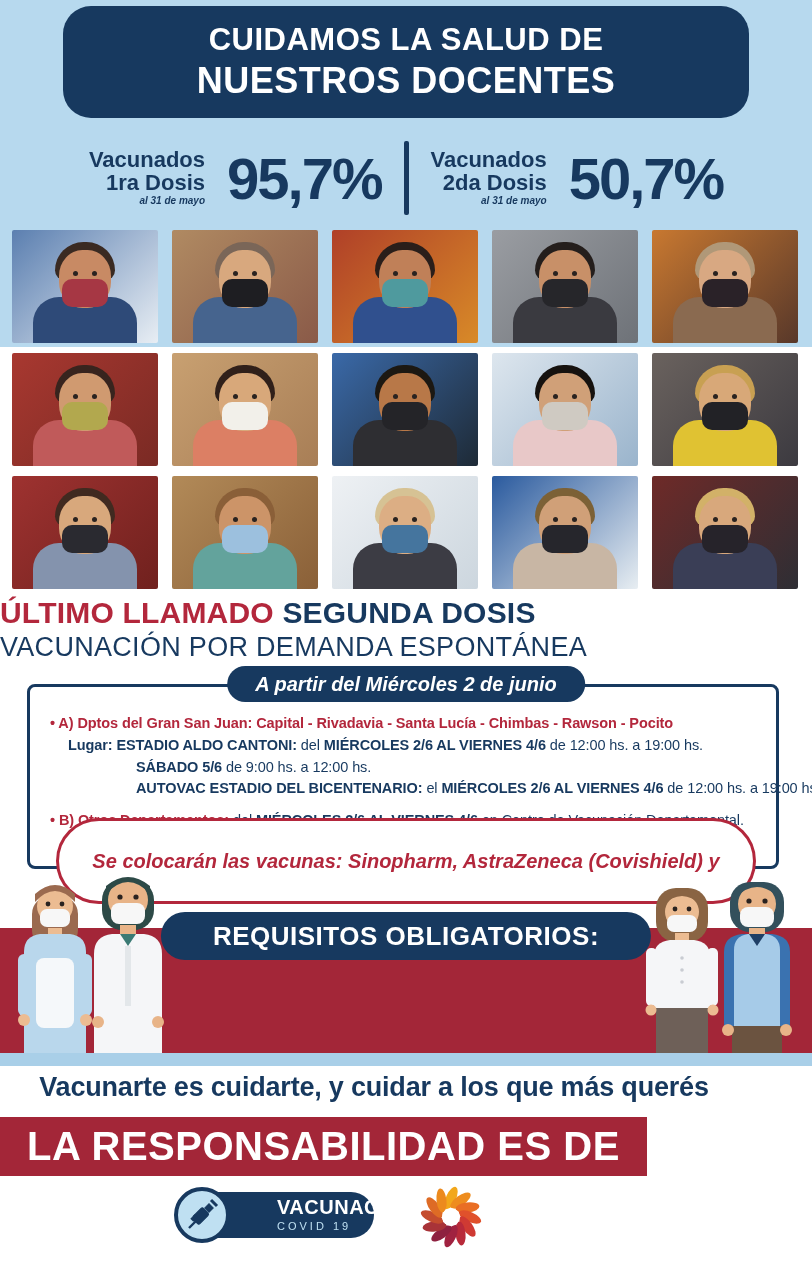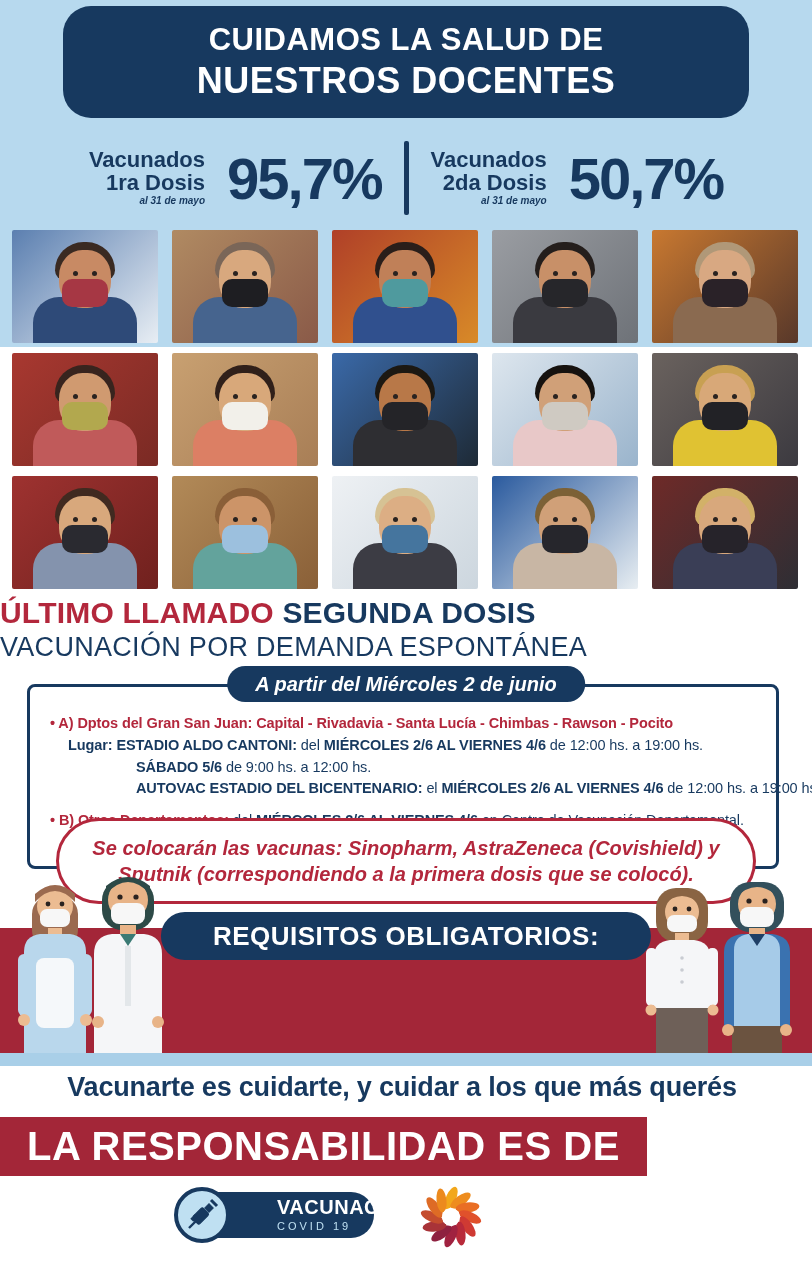--- a/index.html
+++ b/index.html
@@ -55,21 +55,21 @@
             color:#fff;font-size:26px;font-weight:800;padding:0 52px;border-radius:24px;white-space:nowrap;z-index:5;letter-spacing:.5px;}
   .req-list{position:absolute;left:238px;top:970px;z-index:5;}
   .req-item{display:flex;align-items:center;margin-bottom:7px;}
   .req-dot{width:13px;height:13px;border-radius:50%;background:var(--dot,#8fc7e8);margin-right:12px;flex:none;}
   .req-item span{color:#fff;font-size:20px;font-weight:700;letter-spacing:1px;}
   .illus{position:absolute;z-index:4;}
   .illus.left{left:8px;top:862px;} .illus.right{right:0px;top:878px;}
   
   .strip-blue{position:absolute;left:0;top:1053px;width:812px;height:13px;background:var(--strip,#a9cfe8);}
   .closing-line{position:absolute;left:0;top:1072px;width:748px;text-align:center;font-size:27px;font-weight:800;
-                color:var(--navy,#17395f);letter-spacing:-.2px;padding-left:28px;}
+                color:var(--navy,#17395f);letter-spacing:-.2px;}
   .banner-red{position:absolute;left:0;top:1117px;width:647px;height:59px;background:var(--bandred,#a32638);
               color:#fff;text-align:center;font-size:40px;font-weight:800;line-height:59px;letter-spacing:.5px;}
   
   .vac-logo{position:absolute;left:182px;top:1192px;width:192px;height:46px;background:var(--navy,#17395f);border-radius:23px;}
   .vac-circle{position:absolute;left:-8px;top:-5px;width:48px;height:48px;border-radius:50%;background:#bfe0f2;
               border:4px solid var(--navy,#17395f);display:flex;align-items:center;justify-content:center;}
   .vac-text{position:absolute;left:54px;top:4px;color:#fff;margin-left:41px;}
   .vac-text .t{font-size:20px;font-weight:800;letter-spacing:.5px;}
   .vac-text .s{font-size:11px;letter-spacing:3px;color:#bfe0f2;margin-top:1px;}
   .gov-logo{position:absolute;left:420px;top:1186px;display:flex;align-items:center;}
@@ -244,21 +244,20 @@
   <div class="sched-box" id="schedule">
       <div class="sched-line"><span class="seg-r">• A) Dptos del Gran San Juan: Capital - Rivadavia - Santa Lucía - Chimbas - Rawson - Pocito</span></div>
       <div class="sched-line ind1"><span class="seg-b">Lugar: ESTADIO ALDO CANTONI: </span><span class="seg-n">del </span><span class="seg-b">MIÉRCOLES 2/6 AL VIERNES 4/6 </span><span class="seg-n">de 12:00 hs. a 19:00 hs.</span></div>
       <div class="sched-line ind2"><span class="seg-b">SÁBADO 5/6 </span><span class="seg-n">de 9:00 hs. a 12:00 hs.</span></div>
       <div class="sched-line ind2"><span class="seg-b">AUTOVAC ESTADIO DEL BICENTENARIO: </span><span class="seg-n">el </span><span class="seg-b">MIÉRCOLES 2/6 AL VIERNES 4/6 </span><span class="seg-n">de 12:00 hs. a 19:00 hs.</span></div>
       <div class="sched-line gap"><span class="seg-r">• B) Otros Departamentos: </span><span class="seg-n">del </span><span class="seg-b">MIÉRCOLES 2/6 AL VIERNES 4/6 </span><span class="seg-n">en Centro de Vacunación Departamental.</span></div>
     </div>
 
   <div class="vax-box">
     <div>Se colocarán las vacunas: Sinopharm, AstraZeneca (Covishield) y</div>
-    <div>Sputnik (correspondiendo a la primera dosis que se colocó).</div>
   </div>
 
   <div class="req-band"></div>
   <div class="req-pill">REQUISITOS OBLIGATORIOS:</div>
 
   <svg class="illus left" width="175" height="191" viewBox="0 0 175 191">
 
     <rect x="24" y="34" width="46" height="52" rx="18" fill="#9b6a4f"></rect>
     <circle cx="47" cy="44" r="18" fill="#ecbc92"></circle>
     <path d="M27 40 Q47 18 67 40 L67 32 Q47 14 27 32 Z" fill="#9b6a4f"></path>

